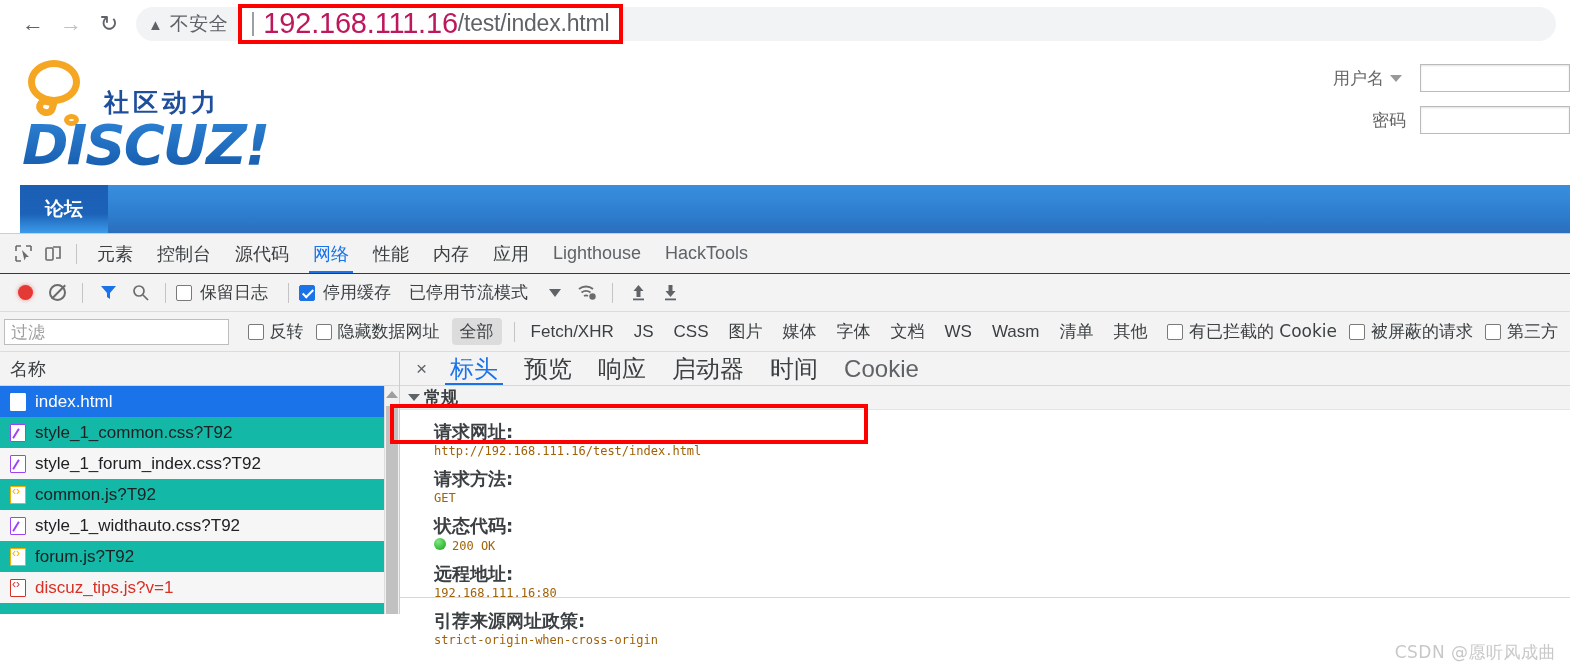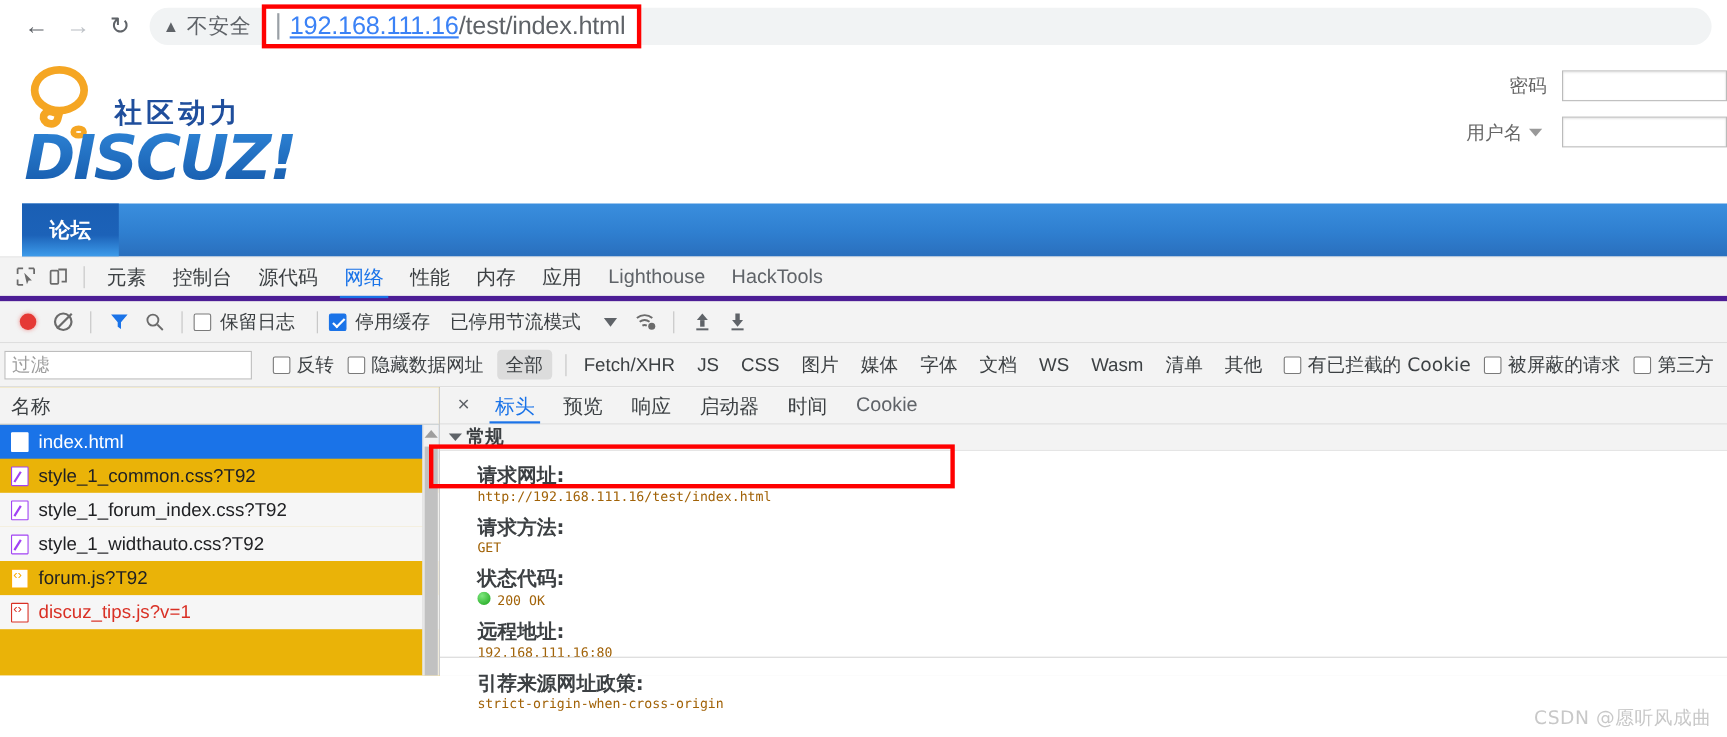--- a/index.html
+++ b/index.html
@@ -30,21 +30,21 @@
   .warn-icon { font-size: 15px; color: #5f6368; margin-right: 7px; line-height:1; }
   .insecure-text { font-size: 19px; color: #5f6368; letter-spacing: .5px; }
   .url-wrap {
     margin-left: 10px; display: flex; align-items: center;
     border: 4px solid #ff0000; background: #ffffff;
     padding: 1px 10px 2px 10px; height: 40px; position: relative; top: 0;
   }
   .url-caret {
     width: 2px; height: 24px; background: #9aa0a6; margin-right: 9px;
   }
-  .url-host { font-size: 23px; color: #3b82f6; letter-spacing: -.2px; text-decoration: underline; }
+  .url-host { font-size: 29px; color: #be185d; letter-spacing: -.2px; }
   .url-path { font-size: 23px; color: #5f6368; letter-spacing: -.2px; }
 
   
   .page-area { position: relative; background: #ffffff; }
   .quicknav {
     height: 46px; border-top: 1px solid #e8e8e8; border-bottom: 1px solid #e0e0e0;
     background: #fdfdfd; display: flex; align-items: center; padding-left: 22px; gap: 14px;
   }
   .quicknav span { font-size: 16px; color: #555; font-family: "DejaVu Sans", sans-serif; }
 
@@ -96,21 +96,21 @@
     width: 88px; height: 48px; display: flex; align-items: center; justify-content: center;
     background: linear-gradient(180deg,#1a5fb4 0%, #1c62b8 60%, #3d9bea 100%);
     color: #fff; font-size: 19px; font-weight: bold;
     font-family: "DejaVu Sans", sans-serif;
   }
 
   
   .devtools { border-top: 1px solid #cdcdcd; background: #f3f3f3; }
   .dt-tabs {
     height: 40px; display: flex; align-items: center; padding-left: 8px;
-    border-bottom: 5px solid #4c1d95; background: #f3f3f3;
+    border-bottom: 1px solid #4c1d95; background: #f3f3f3;
   }
   .dt-icon-btn {
     width: 30px; height: 30px; display: flex; align-items: center; justify-content: center;
   }
   .dt-sep { width: 1px; height: 20px; background: #c4c4c4; margin: 0 8px; }
   .dt-tab {
     padding: 0 12px; height: 39px; display: flex; align-items: center;
     font-size: 18px; color: #3c4043; font-family: "DejaVu Sans", sans-serif;
     position: relative;
   }
@@ -174,21 +174,21 @@
     font-size: 17px; color: #3c4043; padding: 2px 8px; border-radius: 4px;
     font-family: "DejaVu Sans", sans-serif; white-space: nowrap; margin-right: 4px;
   }
   .type-chip.latin { font-family: "Liberation Sans", sans-serif; }
   .type-chip.selected { background: #dcdcdc; }
   .vline { width: 1px; height: 20px; background: #c4c4c4; margin: 0 8px; flex:0 0 auto;}
 
   
   .dt-body { display: flex; height: 262px; }
   .req-list {
-    width: 400px; border-right: 1px solid #cdcdcd; background: #eab308;
+    width: 400px; border-right: 1px solid #cdcdcd; background: #14b8a6;
     display: flex; flex-direction: column; position: relative;
   }
   .req-head {
     height: 34px; border-bottom: 1px solid #d8d8d8; background: #f3f3f3;
     display: flex; align-items: center; padding-left: 10px;
     font-size: 18px; color: #3c4043; font-family: "DejaVu Sans", sans-serif;
   }
   .req-rows { flex: 1; overflow: hidden; }
   .req-row {
     height: 31px; display: flex; align-items: center; padding-left: 10px;
@@ -240,21 +240,21 @@
   .detail-tabs {
     height: 34px; display: flex; align-items: center; border-bottom: 1px solid #d8d8d8;
     background: #f3f3f3; padding-left: 6px;
   }
   .close-x {
     font-size: 19px; color: #5f6368; padding: 0 10px;
     font-family: "Liberation Sans", sans-serif;
   }
   .d-tab {
     padding: 0 13px; height: 33px; display: flex; align-items: center; position: relative;
-    font-size: 18px; color: #3c4043; font-family: "DejaVu Sans", sans-serif;
+    font-size: 24px; color: #3c4043; font-family: "DejaVu Sans", sans-serif;
   }
   .d-tab.latin { font-family: "Liberation Sans", sans-serif; color: #5f6368; }
   .d-tab.active { color: #1a73e8; }
   .d-tab.active::after {
     content: ""; position: absolute; left: 8px; right: 8px; bottom: 0; height: 2px; background: #1a73e8;
   }
   .section-head {
     height: 30px; display: flex; align-items: center; padding-left: 8px;
     background: #f3f3f3; border-bottom: 1px solid #e5e5e5;
     font-size: 17px; font-weight: bold; color: #3c4043;
@@ -315,27 +315,27 @@
     <div class="logo-box">
       <div class="bubble"></div>
       <div class="bubble-tail"></div>
       <div class="bubble-dot"></div>
       <div class="logo-cn">社区动力</div>
       <div class="logo-word">DISCUZ!</div>
     </div>
 
     <div class="login-box">
       <div class="login-row">
-        <span class="login-label">密码</span>
-        <input class="login-input" type="password" value="" style="">
-      </div>
-      <div class="login-row">
         <span class="login-label">用户名</span>
         <span class="login-caret"></span>
         <input class="login-input" value="" style="">
+      </div>
+      <div class="login-row">
+        <span class="login-label">密码</span>
+        <input class="login-input" type="password" value="" style="">
       </div>
     </div>
 
     <div class="forum-nav">
       <div class="forum-tab">论坛</div>
     </div>
   </div>
 </div>
 
 <div class="devtools">
@@ -458,20 +458,24 @@
           <span>index.html</span>
         </div>
         <div class="req-row">
           <span class="f-ico css"></span>
           <span>style_1_common.css?T92</span>
         </div>
         <div class="req-row alt">
           <span class="f-ico css"></span>
           <span>style_1_forum_index.css?T92</span>
         </div>
+        <div class="req-row">
+          <span class="f-ico js"></span>
+          <span>common.js?T92</span>
+        </div>
         <div class="req-row alt">
           <span class="f-ico css"></span>
           <span>style_1_widthauto.css?T92</span>
         </div>
         <div class="req-row">
           <span class="f-ico js"></span>
           <span>forum.js?T92</span>
         </div>
         <div class="req-row alt err">
           <span class="f-ico jserr"></span>

